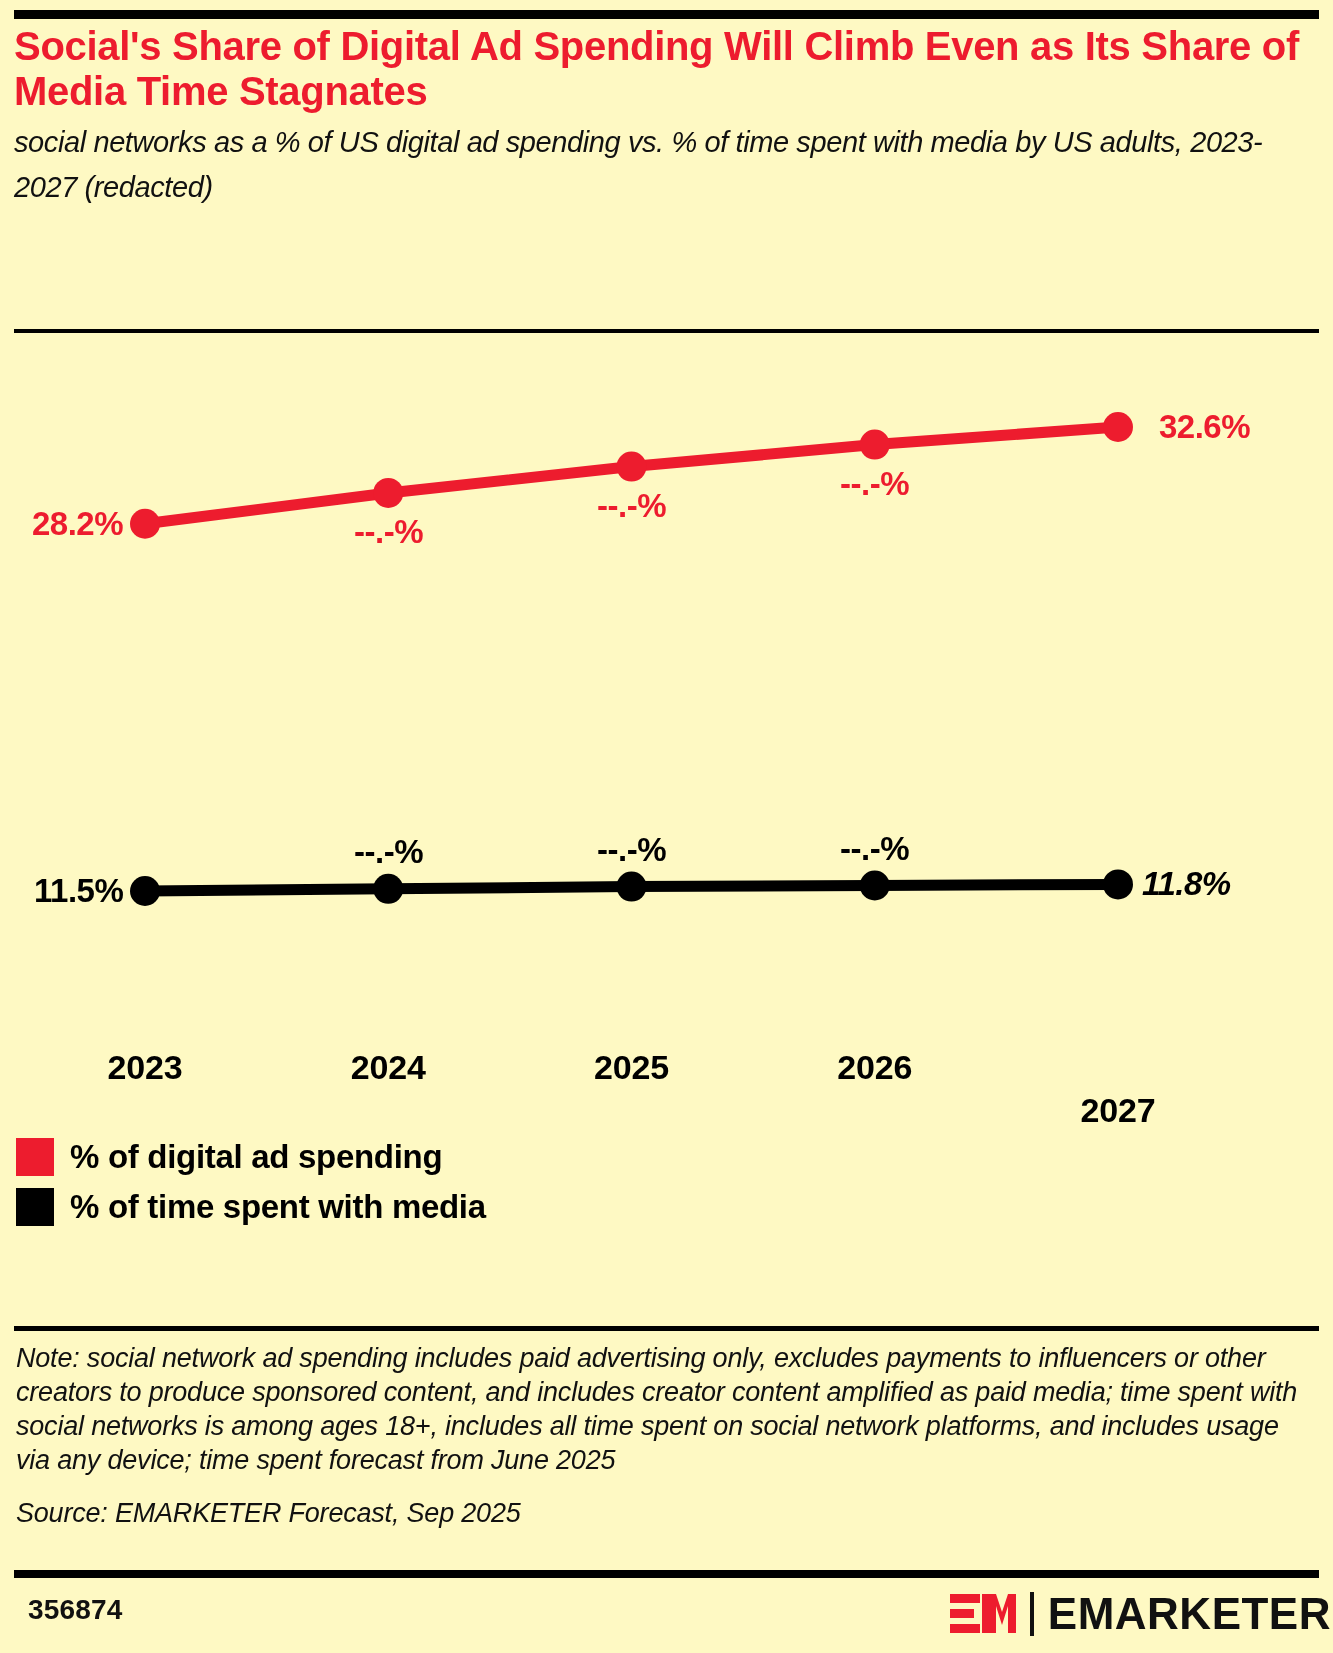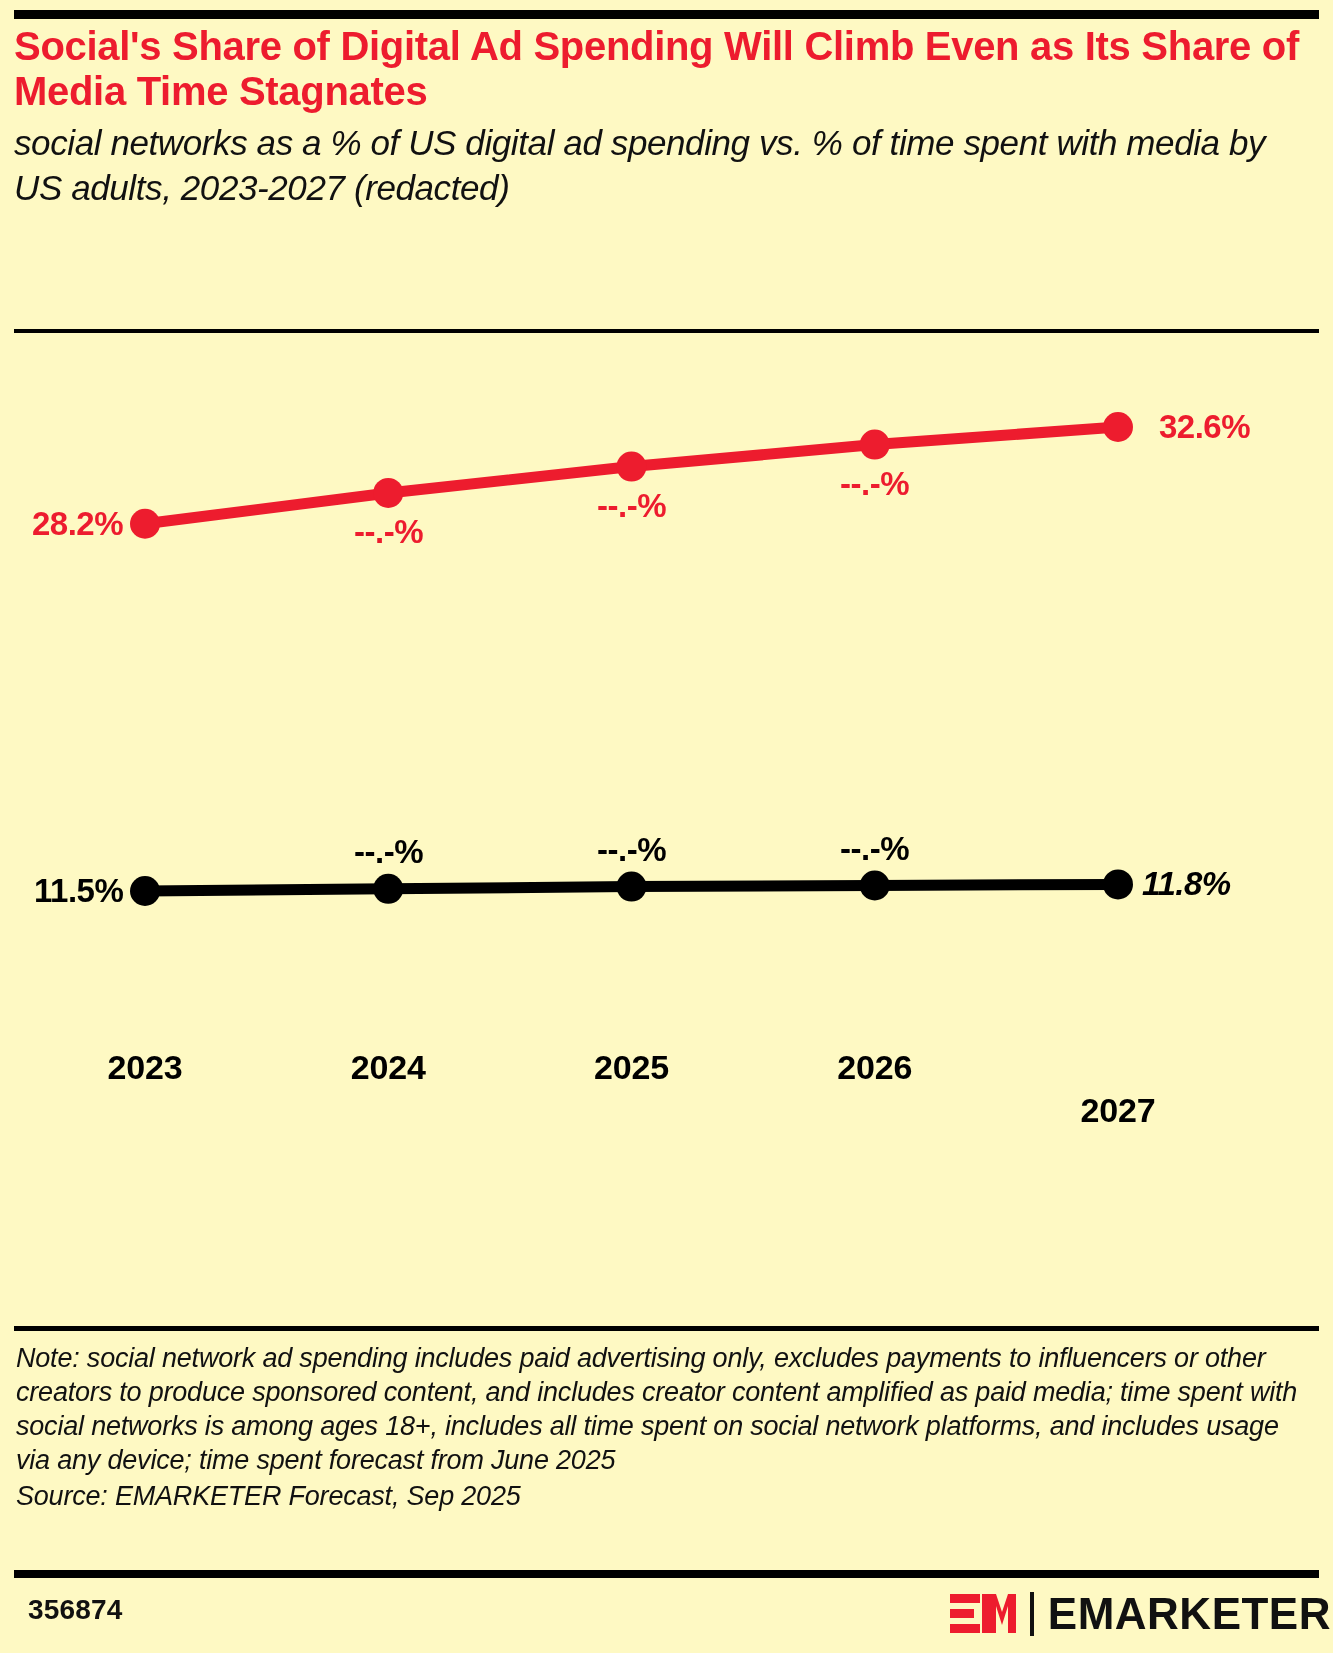--- a/index.html
+++ b/index.html
@@ -31,21 +31,21 @@
     color:#ED1C2E;
     font-size:40px;
     font-weight:bold;
     line-height:45px;
     letter-spacing:-0.3px;
     font-stretch:condensed;
   }
   .subtitle {
     margin-top:6px;
     color:#111;
-    font-size:35px;
+    font-size:29px;
     font-style:italic;
     font-weight:normal;
     line-height:45px;
     letter-spacing:-0.4px;
   }
 
   
   .plot { position:absolute; left:0; top:340px; width:1333px; height:700px; }
   .plot svg { display:block; }
 
@@ -86,21 +86,21 @@
 
   
   .notes { position:absolute; left:16px; top:1341px; width:1290px; }
   .note-text, .source-text {
     font-size:27px;
     font-style:italic;
     line-height:34px;
     color:#111;
     letter-spacing:-0.2px;
   }
-  .source-text { margin-top:2px; }
+  .source-text { margin-top:19px; }
 
   
   .footer { position:absolute; left:12px; top:1586px; width:1333px; height:60px; }
   .chart-id {
     position:absolute; left:16px; top:8px;
     font-size:28px; font-weight:bold; color:#111; letter-spacing:0.2px;
   }
   .brand { position:absolute; right:14px; top:0px; display:flex; align-items:center; height:56px; }
   .brand-mark { width:66px; height:44px; position:relative; }
   .brand-divider { width:4px; height:44px; background:#111; margin:0 14px; }
@@ -157,20 +157,30 @@
   </div>
 
   <div class="xaxis" id="xaxis">
       <div class="xtick" style="left: 145px; top: 0px;">2023</div>
       <div class="xtick" style="left: 388.25px; top: 0px;">2024</div>
       <div class="xtick" style="left: 631.5px; top: 0px;">2025</div>
       <div class="xtick" style="left: 874.75px; top: 0px;">2026</div>
       <div class="xtick" style="left: 1118px; top: 0px; margin-top: 43px;">2027</div>
     </div>
 
+  <div class="legend">
+    <div class="legend-row">
+      <span class="swatch" style="background:#ED1C2E"></span>
+      <span class="legend-label">% of digital ad spending</span>
+    </div>
+    <div class="legend-row">
+      <span class="swatch" style="background:#000000"></span>
+      <span class="legend-label">% of time spent with media</span>
+    </div>
+  </div>
 
   <div class="rule-above-note"></div>
 
   <div class="notes">
     <div class="note-text">Note: social network ad spending includes paid advertising only, excludes payments to influencers or other creators to produce sponsored content, and includes creator content amplified as paid media; time spent with social networks is among ages 18+, includes all time spent on social network platforms, and includes usage via any device; time spent forecast from June 2025</div>
     <div class="source-text">Source: EMARKETER Forecast, Sep 2025</div>
   </div>
 
   <div class="rule-footer"></div>
 

